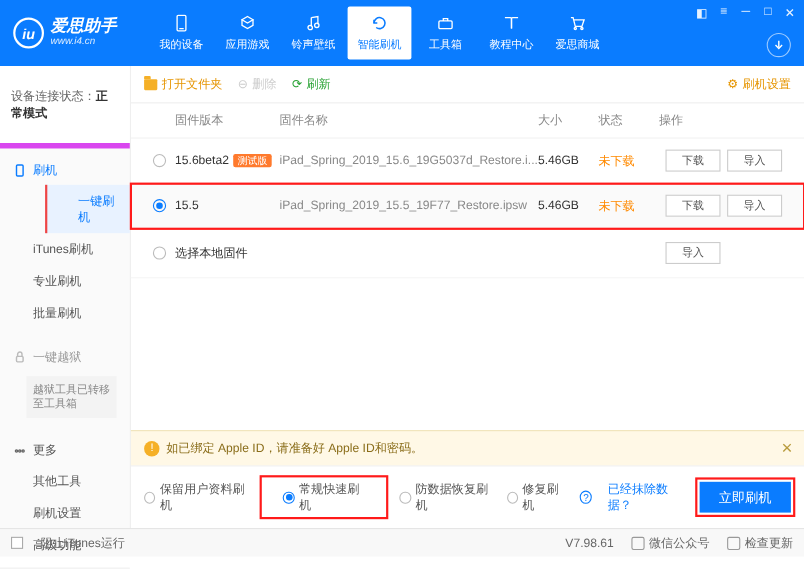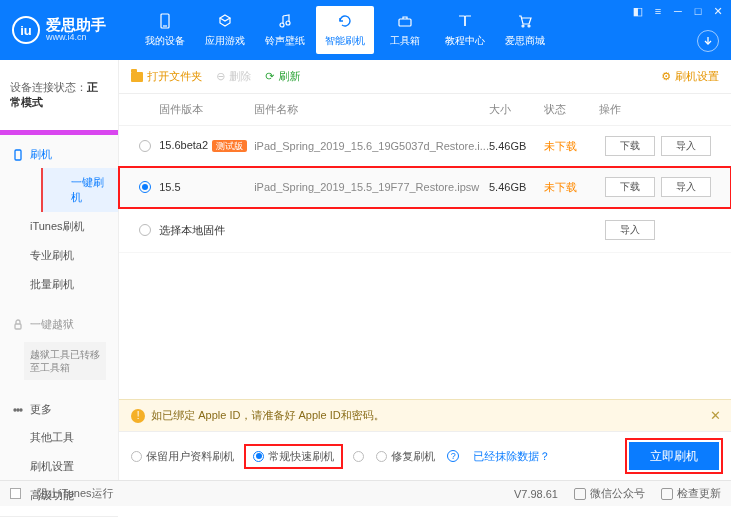--- a/index.html
+++ b/index.html
@@ -1,19 +1,19 @@
 <!DOCTYPE html>
 <html><head>
 <meta charset="utf-8">
 <style>
 * { margin: 0; padding: 0; box-sizing: border-box; font-family: "Microsoft YaHei", Arial, sans-serif; }
 body { width: 731px; height: 526px; background: #fff; font-size: 11px; color: #333; overflow: hidden; position: relative; }
 
 .header { height: 60px; background: linear-gradient(#0a7cff,#0a7cff); color: #fff; display: flex; align-items: center; padding: 0 12px; position: relative; }
-.logo-wrap { display: flex; align-items: center; gap: 6px; }
+.logo-wrap { display: flex; gap: 6px; font-style: italic; }
 .logo-circle { width: 28px; height: 28px; border: 2px solid #fff; border-radius: 50%; display: flex; align-items: center; justify-content: center; font-weight: bold; font-size: 13px; }
 .logo-txt { display: flex; flex-direction: column; line-height: 1.1; }
 .logo-txt .cn { font-size: 15px; font-weight: bold; }
 .logo-txt .en { font-size: 9px; opacity: .85; }
 .nav { display: flex; margin-left: 30px; gap: 2px; }
 .nav-item { width: 58px; display: flex; flex-direction: column; align-items: center; gap: 4px; padding: 6px 0; cursor: pointer; border-radius: 2px; font-size: 10px; }
 .nav-item.active { background: #fff; color: #0a7cff; }
 .nav-icon { width: 18px; height: 18px; display: flex; align-items: center; justify-content: center; }
 .win-btns { position: absolute; top: 4px; right: 6px; display: flex; gap: 6px; font-size: 11px; }
 .win-btn { width: 14px; height: 14px; display: flex; align-items: center; justify-content: center; cursor: pointer; opacity: .9; }
@@ -64,21 +64,21 @@
 
 .row.local { padding: 12px; }
 .row.local .col-ops { margin-left: auto; }
 
 .warn-bar { margin-top: auto; display: flex; align-items: center; padding: 8px 12px; background: #fff8e6; border-top: 1px solid #f0e3b8; color: #8a6d1a; font-size: 11px; position: relative; }
 .warn-bar .x { position: absolute; right: 10px; color: #b99c3e; cursor: pointer; font-size: 13px; }
 .warn-icon { width: 14px; height: 14px; border-radius: 50%; background: #f5b027; color: #fff; display: flex; align-items: center; justify-content: center; font-size: 10px; margin-right: 6px; }
 
 .mode-bar { display: flex; align-items: center; padding: 10px 12px; gap: 12px; border-top: 1px solid #eee; font-size: 11px; }
 .mode { display: flex; align-items: center; gap: 4px; color: #555; cursor: pointer; }
-.mode.hl { outline: 2px solid #ff1a1a; padding: 3px 7px; }
+.mode.hl { outline: 2px solid #ff1a1a; padding: 3px 19px; }
 .mode .radio-o { width: 11px; height: 11px; }
 .link { color: #0a7cff; cursor: pointer; }
 .info-i { width: 12px; height: 12px; border: 1px solid #0a7cff; color: #0a7cff; border-radius: 50%; display: inline-flex; align-items: center; justify-content: center; font-size: 9px; margin-right: 2px; }
 .btn-primary { margin-left: auto; width: 90px; height: 28px; background: #0a7cff; color: #fff; border: none; font-size: 12px; cursor: pointer; outline: 2px solid #ff1a1a; outline-offset: 2px; }
 
 .statusbar { height: 26px; border-top: 1px solid #e5e5e5; background: #f8f8f8; display: flex; align-items: center; padding: 0 10px; font-size: 11px; color: #666; gap: 16px; }
 .statusbar .right { margin-left: auto; display: flex; gap: 16px; align-items: center; }
 .sb-ico { width: 12px; height: 12px; border: 1px solid #999; border-radius: 2px; display: inline-block; }
 
 svg { display: block; }
@@ -298,20 +298,21 @@
       <div class="mode">
           <span class="radio-o"></span>
           <span>保留用户资料刷机</span>
         </div>
       <div class="mode hl">
           <span class="radio-o on"></span>
           <span>常规快速刷机</span>
         </div>
       <div class="mode">
           <span class="radio-o"></span>
+          <span>防数据恢复刷机</span>
         </div>
       <div class="mode">
           <span class="radio-o"></span>
           <span>修复刷机</span>
         </div>
       <span class="info-i">?</span>
       <span class="link">已经抹除数据？</span>
       <button class="btn-primary">立即刷机</button>
     </div>
   </div>

